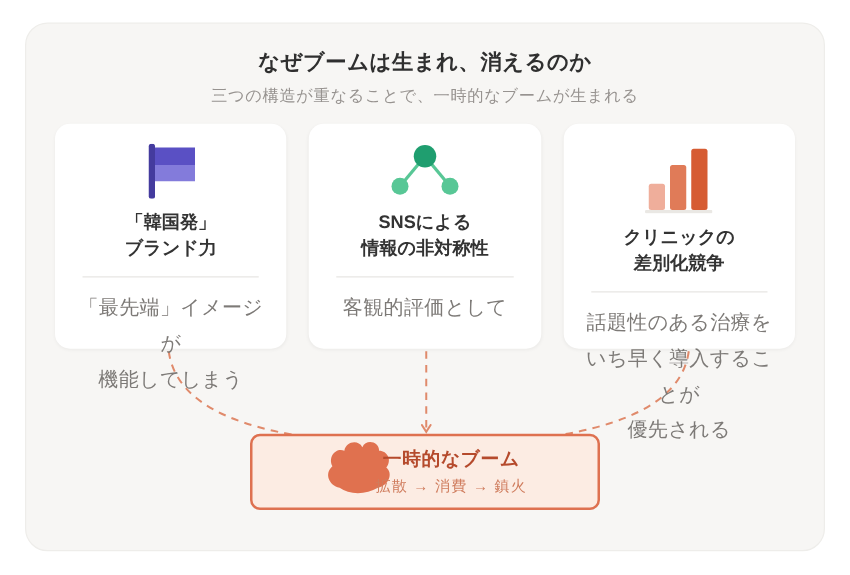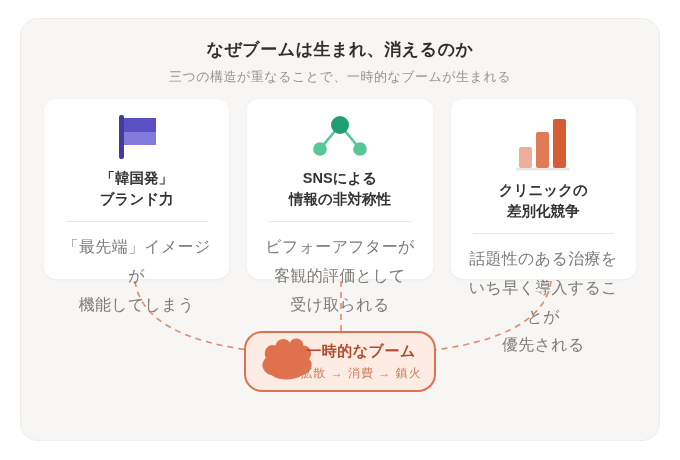--- a/index.html
+++ b/index.html
@@ -53,25 +53,25 @@
     line-height: 1.8; letter-spacing: 0.3px;
   }
 
   .arrows-svg {
     position: absolute; left: 0; top: 0; width: 640px; height: 423px;
     z-index: 1; pointer-events: none;
   }
 
   .result-box {
     position: relative; z-index: 2;
-    width: 192px; height: 61px;
-    margin: 52px auto 0 auto;
+    width: 280px; height: 61px;
+    margin: 68px auto 0 auto;
     background: var(--box_bg, #fcece3);
     border: 2px solid var(--box_border, #de7150);
-    border-radius: 18px;
+    border-radius: 8px;
     display: flex; align-items: center; justify-content: center;
   }
   .result-box .flame { margin-right: -16px; margin-top: -2px; flex-shrink: 0; }
   .result-text { text-align: center; position: relative; }
   .result-title { font-size: 15px; font-weight: bold; color: var(--box_title, #b54a2c); letter-spacing: 0.5px; }
   .result-subtitle { margin-top: 4px; font-size: 12px; color: var(--box_sub, #cf7c5d); letter-spacing: 1px; }
 </style>
 </head>
 <body>
 
@@ -123,23 +123,21 @@
           <circle cx="9" cy="34" r="6.8" fill="#58c796"></circle>
           <circle cx="49" cy="34" r="6.8" fill="#58c796"></circle>
         </svg>
       </div>
       <div class="card-title">
         <div>SNSによる</div>
         <div>情報の非対称性</div>
       </div>
       <div class="divider"></div>
       <div class="card-body">
-        <div>ビフォーアフターが</div>
         <div>客観的評価として</div>
-        <div>受け取られる</div>
       </div>
     </div>
 
     <div class="card tall-icon">
       <div class="icon-wrap">
         <svg width="54" height="58" viewBox="0 0 54 58" xmlns="http://www.w3.org/2000/svg">
           <rect x="3" y="34" width="13" height="21" rx="2" fill="#efae9b"></rect>
           <rect x="20" y="19" width="13" height="36" rx="2" fill="#e07b58"></rect>
           <rect x="37" y="6" width="13" height="49" rx="2" fill="#d65c33"></rect>
           <rect x="0" y="55" width="54" height="2.5" rx="1" fill="#eae8e4"></rect>

